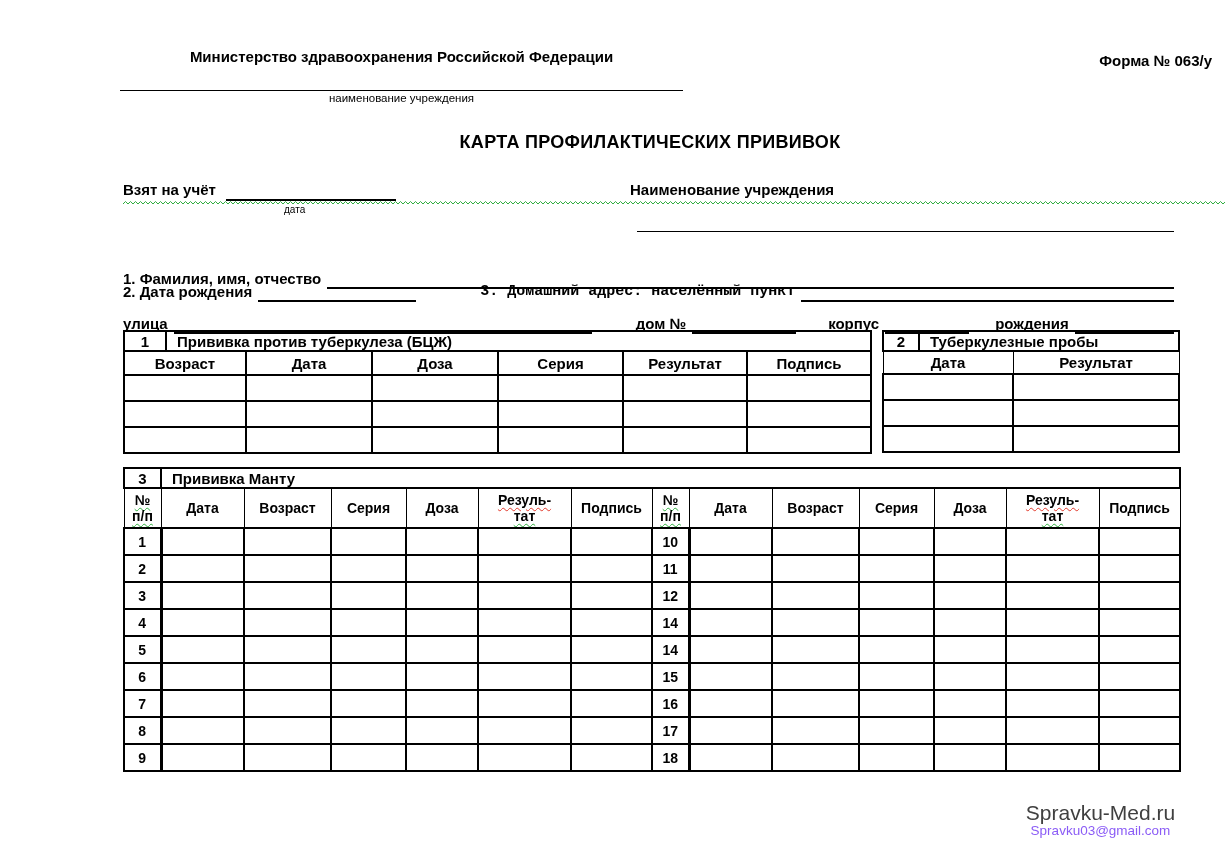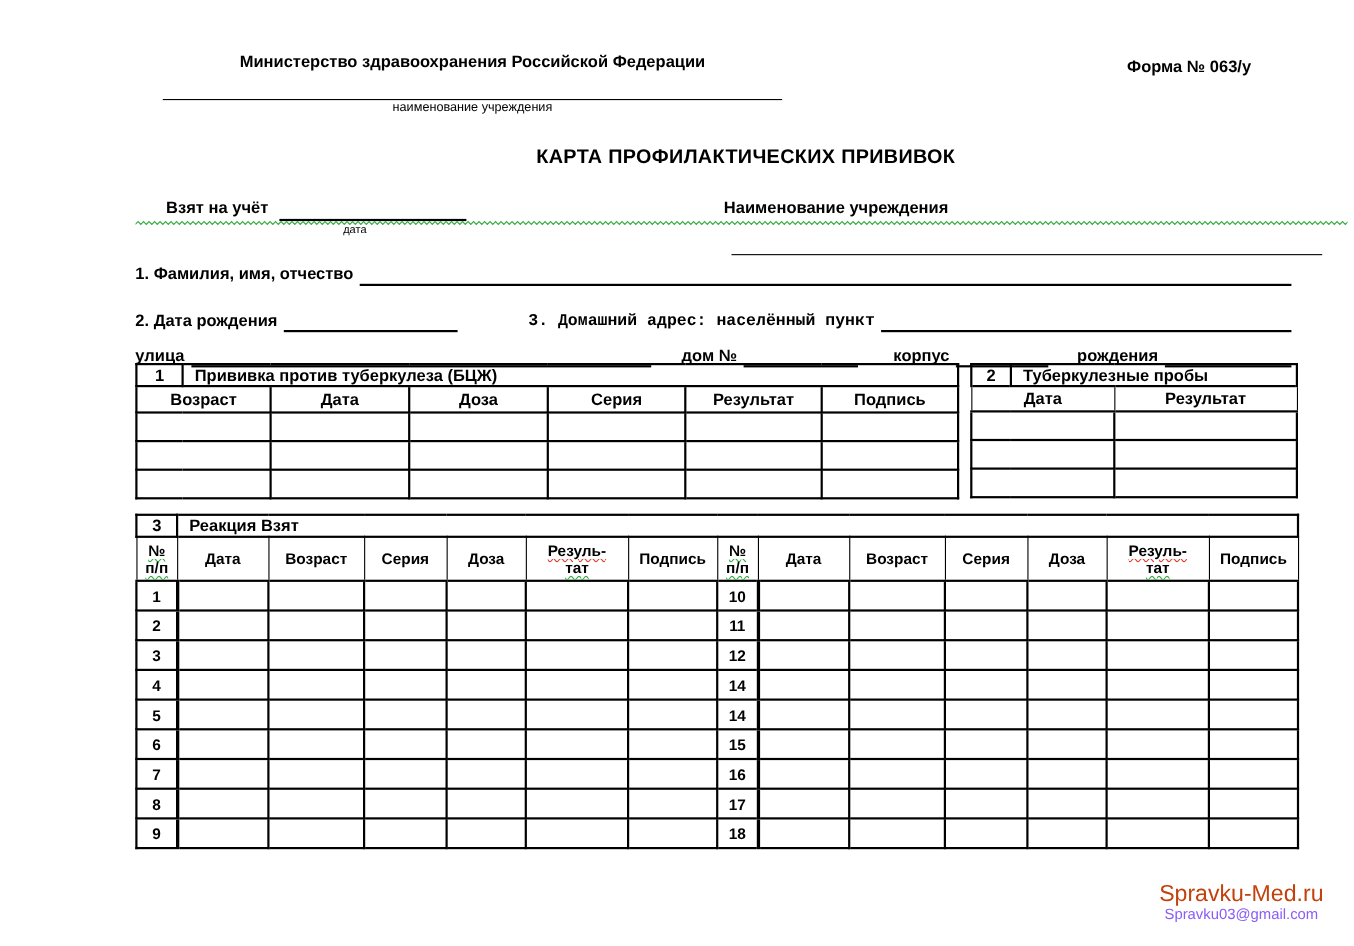--- a/index.html
+++ b/index.html
@@ -5,23 +5,23 @@
   :root{
     --sq-green:#2fae3f;
     --sq-red:#e23b2e;
   }
   *{box-sizing:border-box;}
   html,body{margin:0;padding:0;background:#fff;}
   .page{
     position:relative;width:1231px;height:860px;background:#ffffff;
     font-family:"Liberation Sans", sans-serif;color:#000;overflow:hidden;
   }
-  .abs{position:absolute;margin-left:28px;}
+  .abs{position:absolute;}
   .ministry{left:120px;top:48px;width:563px;text-align:center;font-size:15px;font-weight:bold;}
-  .form-no{left:938px;top:52px;width:230px;text-align:center;font-size:15px;font-weight:bold;}
+  .form-no{left:982px;top:52px;width:230px;text-align:right;font-size:15px;font-weight:bold;}
   .hdr-line{left:120px;top:90px;width:563px;border-top:1.5px solid #000;height:0;}
   .hdr-caption{left:120px;top:92px;width:563px;text-align:center;font-size:11.5px;}
   .doc-title{left:123px;top:132px;width:1054px;text-align:center;font-size:18px;font-weight:bold;letter-spacing:.3px;}
   .label{font-size:15px;font-weight:bold;white-space:nowrap;}
   .small-caption{font-size:10px;}
   .solid-line{border-bottom:1.5px solid #000;height:0;}
   .field-line{border-bottom:2px solid #000;height:0;}
   svg.squiggle{position:absolute;height:5px;display:block;}
   
   .frow{position:absolute;display:flex;align-items:flex-end;height:21px;}
@@ -66,36 +66,36 @@
 
   <div class="abs label" style="left:123px;top:181px;">Взят на учёт</div>
   <div class="abs field-line" style="left:226px;top:199px;width:170px;border-bottom-width:2.5px;"></div>
   <div class="abs label" style="left:630px;top:181px;">Наименование  учреждения</div>
   <svg class="squiggle" style="left:123px;top:200px;width:1102px;" aria-hidden="true" viewBox="0 0 1102 5">
       <path fill="none" stroke="var(--sq-green)" stroke-width="1" d="M0 4 l2.5 -2.5 l2.5 2.5 l2.5 -2.5 l2.5 2.5 l2.5 -2.5 l2.5 2.5 l2.5 -2.5 l2.5 2.5 l2.5 -2.5 l2.5 2.5 l2.5 -2.5 l2.5 2.5 l2.5 -2.5 l2.5 2.5 l2.5 -2.5 l2.5 2.5 l2.5 -2.5 l2.5 2.5 l2.5 -2.5 l2.5 2.5 l2.5 -2.5 l2.5 2.5 l2.5 -2.5 l2.5 2.5 l2.5 -2.5 l2.5 2.5 l2.5 -2.5 l2.5 2.5 l2.5 -2.5 l2.5 2.5 l2.5 -2.5 l2.5 2.5 l2.5 -2.5 l2.5 2.5 l2.5 -2.5 l2.5 2.5 l2.5 -2.5 l2.5 2.5 l2.5 -2.5 l2.5 2.5 l2.5 -2.5 l2.5 2.5 l2.5 -2.5 l2.5 2.5 l2.5 -2.5 l2.5 2.5 l2.5 -2.5 l2.5 2.5 l2.5 -2.5 l2.5 2.5 l2.5 -2.5 l2.5 2.5 l2.5 -2.5 l2.5 2.5 l2.5 -2.5 l2.5 2.5 l2.5 -2.5 l2.5 2.5 l2.5 -2.5 l2.5 2.5 l2.5 -2.5 l2.5 2.5 l2.5 -2.5 l2.5 2.5 l2.5 -2.5 l2.5 2.5 l2.5 -2.5 l2.5 2.5 l2.5 -2.5 l2.5 2.5 l2.5 -2.5 l2.5 2.5 l2.5 -2.5 l2.5 2.5 l2.5 -2.5 l2.5 2.5 l2.5 -2.5 l2.5 2.5 l2.5 -2.5 l2.5 2.5 l2.5 -2.5 l2.5 2.5 l2.5 -2.5 l2.5 2.5 l2.5 -2.5 l2.5 2.5 l2.5 -2.5 l2.5 2.5 l2.5 -2.5 l2.5 2.5 l2.5 -2.5 l2.5 2.5 l2.5 -2.5 l2.5 2.5 l2.5 -2.5 l2.5 2.5 l2.5 -2.5 l2.5 2.5 l2.5 -2.5 l2.5 2.5 l2.5 -2.5 l2.5 2.5 l2.5 -2.5 l2.5 2.5 l2.5 -2.5 l2.5 2.5 l2.5 -2.5 l2.5 2.5 l2.5 -2.5 l2.5 2.5 l2.5 -2.5 l2.5 2.5 l2.5 -2.5 l2.5 2.5 l2.5 -2.5 l2.5 2.5 l2.5 -2.5 l2.5 2.5 l2.5 -2.5 l2.5 2.5 l2.5 -2.5 l2.5 2.5 l2.5 -2.5 l2.5 2.5 l2.5 -2.5 l2.5 2.5 l2.5 -2.5 l2.5 2.5 l2.5 -2.5 l2.5 2.5 l2.5 -2.5 l2.5 2.5 l2.5 -2.5 l2.5 2.5 l2.5 -2.5 l2.5 2.5 l2.5 -2.5 l2.5 2.5 l2.5 -2.5 l2.5 2.5 l2.5 -2.5 l2.5 2.5 l2.5 -2.5 l2.5 2.5 l2.5 -2.5 l2.5 2.5 l2.5 -2.5 l2.5 2.5 l2.5 -2.5 l2.5 2.5 l2.5 -2.5 l2.5 2.5 l2.5 -2.5 l2.5 2.5 l2.5 -2.5 l2.5 2.5 l2.5 -2.5 l2.5 2.5 l2.5 -2.5 l2.5 2.5 l2.5 -2.5 l2.5 2.5 l2.5 -2.5 l2.5 2.5 l2.5 -2.5 l2.5 2.5 l2.5 -2.5 l2.5 2.5 l2.5 -2.5 l2.5 2.5 l2.5 -2.5 l2.5 2.5 l2.5 -2.5 l2.5 2.5 l2.5 -2.5 l2.5 2.5 l2.5 -2.5 l2.5 2.5 l2.5 -2.5 l2.5 2.5 l2.5 -2.5 l2.5 2.5 l2.5 -2.5 l2.5 2.5 l2.5 -2.5 l2.5 2.5 l2.5 -2.5 l2.5 2.5 l2.5 -2.5 l2.5 2.5 l2.5 -2.5 l2.5 2.5 l2.5 -2.5 l2.5 2.5 l2.5 -2.5 l2.5 2.5 l2.5 -2.5 l2.5 2.5 l2.5 -2.5 l2.5 2.5 l2.5 -2.5 l2.5 2.5 l2.5 -2.5 l2.5 2.5 l2.5 -2.5 l2.5 2.5 l2.5 -2.5 l2.5 2.5 l2.5 -2.5 l2.5 2.5 l2.5 -2.5 l2.5 2.5 l2.5 -2.5 l2.5 2.5 l2.5 -2.5 l2.5 2.5 l2.5 -2.5 l2.5 2.5 l2.5 -2.5 l2.5 2.5 l2.5 -2.5 l2.5 2.5 l2.5 -2.5 l2.5 2.5 l2.5 -2.5 l2.5 2.5 l2.5 -2.5 l2.5 2.5 l2.5 -2.5 l2.5 2.5 l2.5 -2.5 l2.5 2.5 l2.5 -2.5 l2.5 2.5 l2.5 -2.5 l2.5 2.5 l2.5 -2.5 l2.5 2.5 l2.5 -2.5 l2.5 2.5 l2.5 -2.5 l2.5 2.5 l2.5 -2.5 l2.5 2.5 l2.5 -2.5 l2.5 2.5 l2.5 -2.5 l2.5 2.5 l2.5 -2.5 l2.5 2.5 l2.5 -2.5 l2.5 2.5 l2.5 -2.5 l2.5 2.5 l2.5 -2.5 l2.5 2.5 l2.5 -2.5 l2.5 2.5 l2.5 -2.5 l2.5 2.5 l2.5 -2.5 l2.5 2.5 l2.5 -2.5 l2.5 2.5 l2.5 -2.5 l2.5 2.5 l2.5 -2.5 l2.5 2.5 l2.5 -2.5 l2.5 2.5 l2.5 -2.5 l2.5 2.5 l2.5 -2.5 l2.5 2.5 l2.5 -2.5 l2.5 2.5 l2.5 -2.5 l2.5 2.5 l2.5 -2.5 l2.5 2.5 l2.5 -2.5 l2.5 2.5 l2.5 -2.5 l2.5 2.5 l2.5 -2.5 l2.5 2.5 l2.5 -2.5 l2.5 2.5 l2.5 -2.5 l2.5 2.5 l2.5 -2.5 l2.5 2.5 l2.5 -2.5 l2.5 2.5 l2.5 -2.5 l2.5 2.5 l2.5 -2.5 l2.5 2.5 l2.5 -2.5 l2.5 2.5 l2.5 -2.5 l2.5 2.5 l2.5 -2.5 l2.5 2.5 l2.5 -2.5 l2.5 2.5 l2.5 -2.5 l2.5 2.5 l2.5 -2.5 l2.5 2.5 l2.5 -2.5 l2.5 2.5 l2.5 -2.5 l2.5 2.5 l2.5 -2.5 l2.5 2.5 l2.5 -2.5 l2.5 2.5 l2.5 -2.5 l2.5 2.5 l2.5 -2.5 l2.5 2.5 l2.5 -2.5 l2.5 2.5 l2.5 -2.5 l2.5 2.5 l2.5 -2.5 l2.5 2.5 l2.5 -2.5 l2.5 2.5 l2.5 -2.5 l2.5 2.5 l2.5 -2.5 l2.5 2.5 l2.5 -2.5 l2.5 2.5 l2.5 -2.5 l2.5 2.5 l2.5 -2.5 l2.5 2.5 l2.5 -2.5 l2.5 2.5 l2.5 -2.5 l2.5 2.5 l2.5 -2.5 l2.5 2.5 l2.5 -2.5 l2.5 2.5 l2.5 -2.5 l2.5 2.5 l2.5 -2.5 l2.5 2.5 l2.5 -2.5 l2.5 2.5 l2.5 -2.5 l2.5 2.5 l2.5 -2.5 l2.5 2.5 l2.5 -2.5 l2.5 2.5 l2.5 -2.5 l2.5 2.5 l2.5 -2.5 l2.5 2.5 l2.5 -2.5 l2.5 2.5 l2.5 -2.5 l2.5 2.5 l2.5 -2.5 l2.5 2.5 l2.5 -2.5 l2.5 2.5 l2.5 -2.5 l2.5 2.5 l2.5 -2.5 l2.5 2.5 l2.5 -2.5 l2.5 2.5 l2.5 -2.5 l2.5 2.5 l2.5 -2.5 l2.5 2.5 l2.5 -2.5 l2.5 2.5 l2.5 -2.5 l2.5 2.5 l2.5 -2.5 l2.5 2.5 l2.5 -2.5 l2.5 2.5 l2.5 -2.5 l2.5 2.5 l2.5 -2.5 l2.5 2.5 l2.5 -2.5 l2.5 2.5 l2.5 -2.5 l2.5 2.5 l2.5 -2.5 l2.5 2.5 l2.5 -2.5 l2.5 2.5 l2.5 -2.5 l2.5 2.5 l2.5 -2.5 l2.5 2.5 l2.5 -2.5 l2.5 2.5 l2.5 -2.5 l2.5 2.5 l2.5 -2.5 l2.5 2.5 l2.5 -2.5 l2.5 2.5 l2.5 -2.5 l2.5 2.5 l2.5 -2.5 l2.5 2.5 l2.5 -2.5 l2.5 2.5 l2.5 -2.5 l2.5 2.5 l2.5 -2.5 l2.5 2.5 l2.5 -2.5 l2.5 2.5 l2.5 -2.5 l2.5 2.5 l2.5 -2.5 l2.5 2.5 l2.5 -2.5 l2.5 2.5 l2.5 -2.5 l2.5 2.5 l2.5 -2.5 l2.5 2.5 l2.5 -2.5 l2.5 2.5 l2.5 -2.5 l2.5 2.5 l2.5 -2.5 l2.5 2.5"></path>
     </svg>
   <div class="abs small-caption" style="left:284px;top:204px;">дата</div>
   <div class="abs solid-line" style="left:637px;top:231px;width:537px;"></div>
 
-  <div class="frow" style="left:123px;top:239px;width:1051px;">
+  <div class="frow" style="left:123px;top:268px;width:1051px;">
     <span class="label">1. Фамилия, имя, отчество</span>
     <span class="fl grow" style="margin-left:6px;"></span>
   </div>
 
   <div class="frow" style="left:123px;top:281px;width:1051px;">
     <span class="label">2. Дата рождения</span>
     <span class="fl" style="width:158px;margin-left:6px;"></span>
     <span class="label" style="margin-left:64px;font-family:Liberation Mono, monospace;">3. Домашний адрес: населённый пункт</span>
     <span class="fl grow" style="margin-left:6px;"></span>
   </div>
 
   <div class="frow" style="left:123px;top:313px;width:1051px;align-items:flex-end;">
     <span class="label">улица</span>
     <span class="fl" style="width:418px;margin-left:6px;"></span>
-    <span class="label" style="margin-left:28px;">дом №</span>
+    <span class="label" style="margin-left:44px;">дом №</span>
     <span class="fl" style="width:104px;margin-left:6px;"></span>
     <span class="label" style="margin-left:32px;">корпус</span>
     <span class="fl" style="width:84px;margin-left:6px;"></span>
     <span class="label" style="margin-left:26px;">рождения</span>
     <span class="fl grow" style="margin-left:6px;"></span>
   </div>
 
   <table id="bcg" class="tbl" style="left:123px;top:330px;width:747px;">
     <colgroup>
       <col style="width:42px">
@@ -189,21 +189,21 @@
         <col style="width:83px">
         <col style="width:87px">
         <col style="width:75px">
         <col style="width:72px">
         <col style="width:93px">
         <col style="width:81px">
     </colgroup>
     <tbody>
         <tr class="title-row">
       <td>3</td>
-      <td colspan="13" class="tbl-title">Реакция Взят</td>
+      <td colspan="13" class="tbl-title">Прививка Манту</td>
     </tr>
     <tr class="head-row">
       <td><span class="two-line sq-green">№
 п/п</span></td>
       <td>Дата</td>
       <td>Возраст</td>
       <td>Серия</td>
       <td>Доза</td>
       <td><span class="sq-red">Резуль-</span><br><span class="sq-green">тат</span></td>
       <td>Подпись</td>
@@ -359,17 +359,17 @@
           <td></td>
           <td></td>
           <td></td>
           <td></td>
           <td></td>
         </tr>
       </tbody>
   </table>
 
   <div class="abs watermark">
-    <div class="wm-site" style="color: #c2410c;">Spravku-Med.ru</div>
+    <div class="wm-site" style="color: #404040;">Spravku-Med.ru</div>
     <div class="wm-email" style="color: #8b5cf6;">Spravku03@gmail.com</div>
   </div>
 
 </div>
 
 </body></html>

